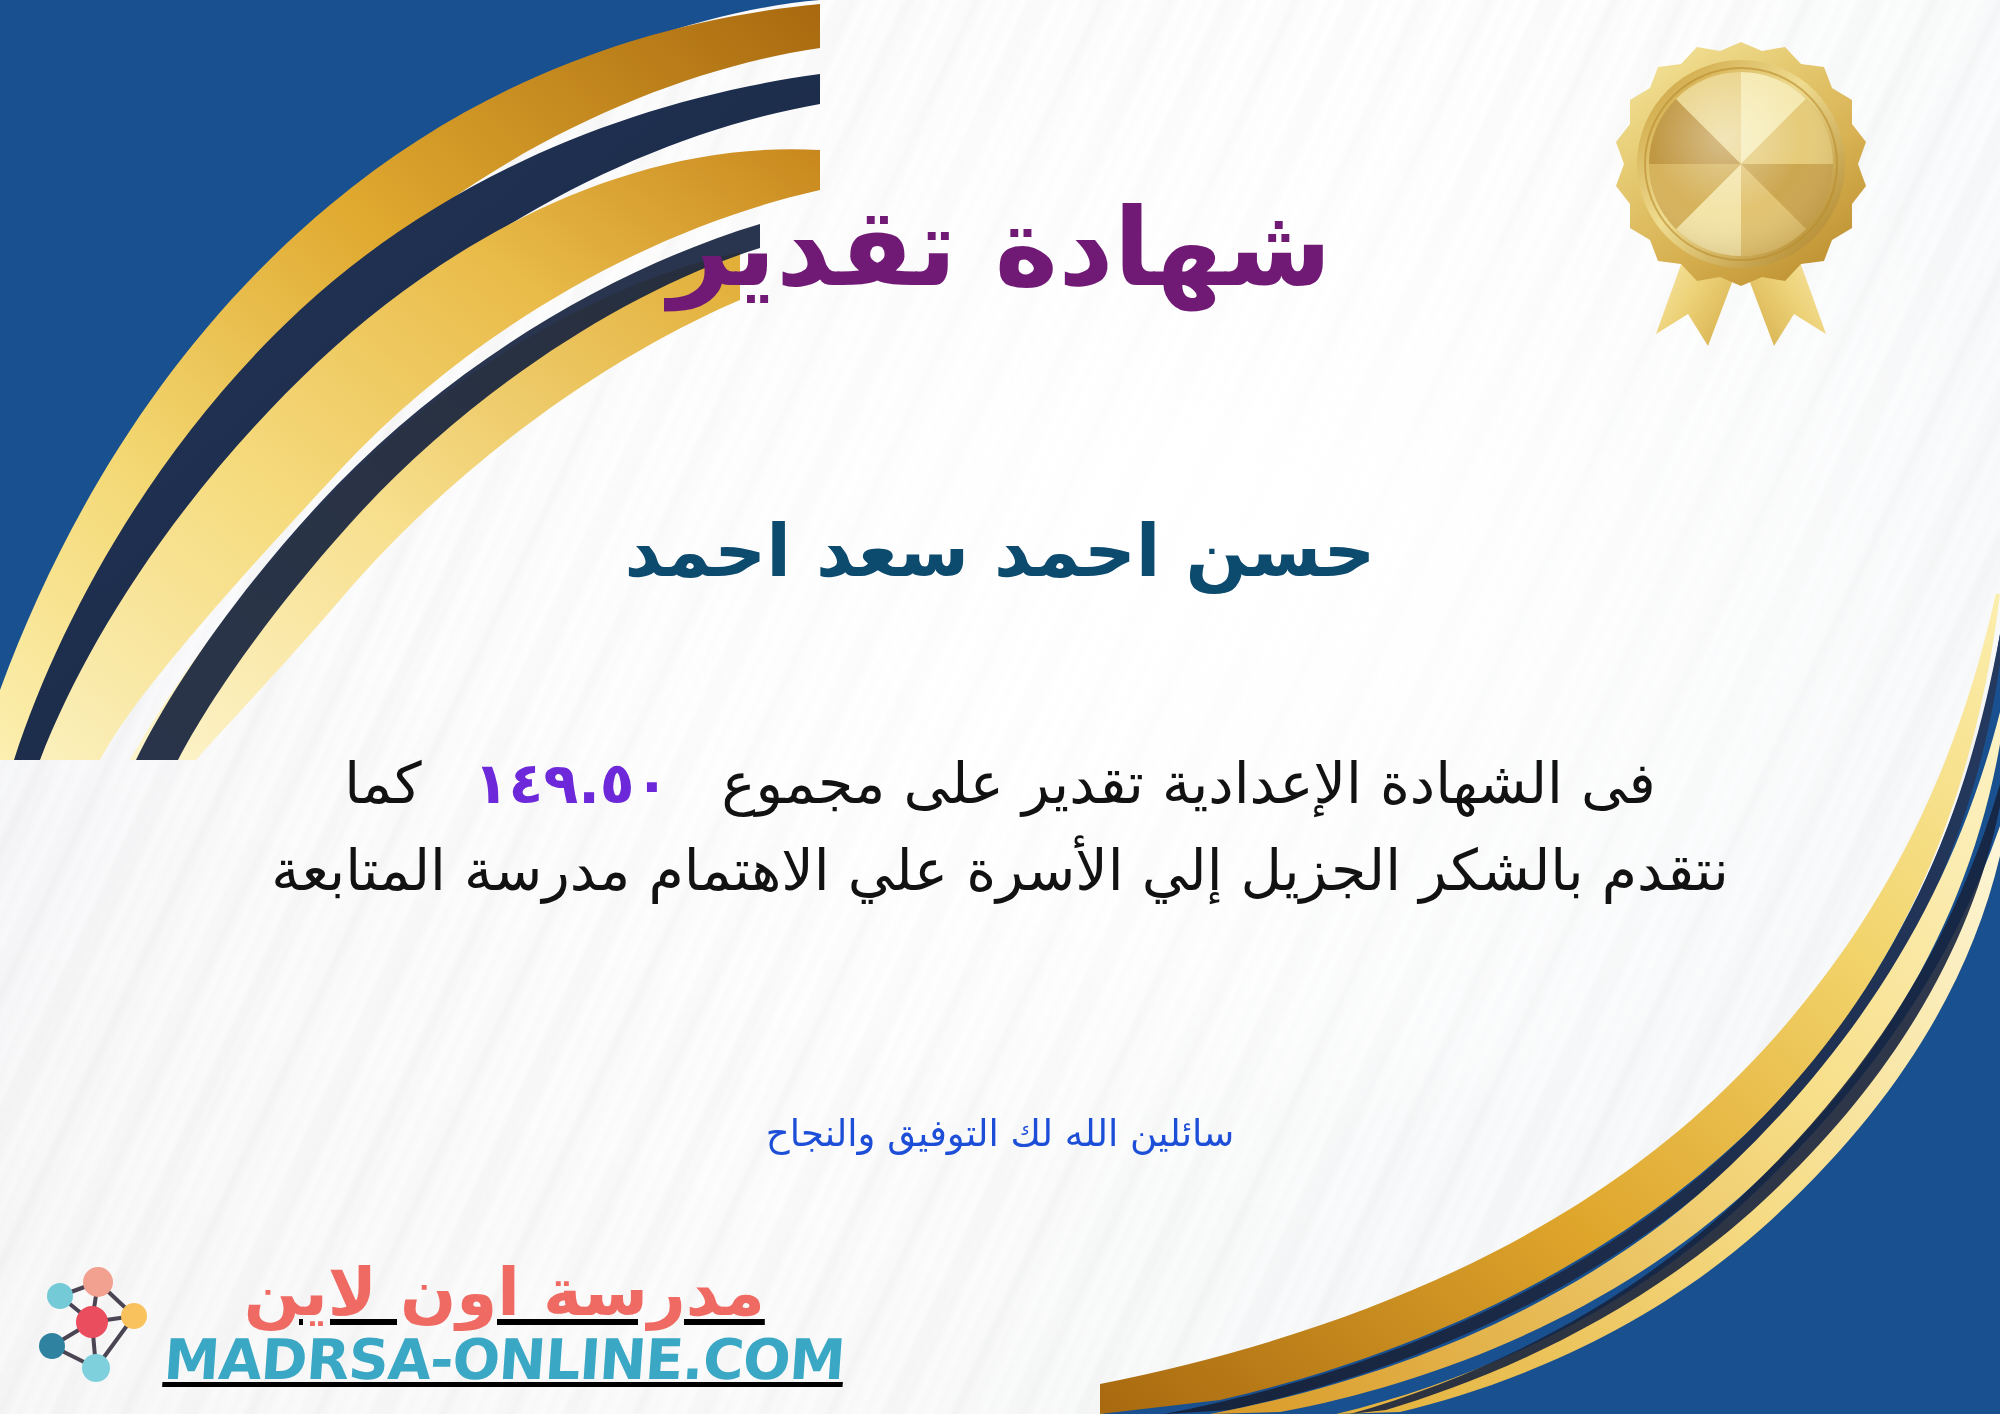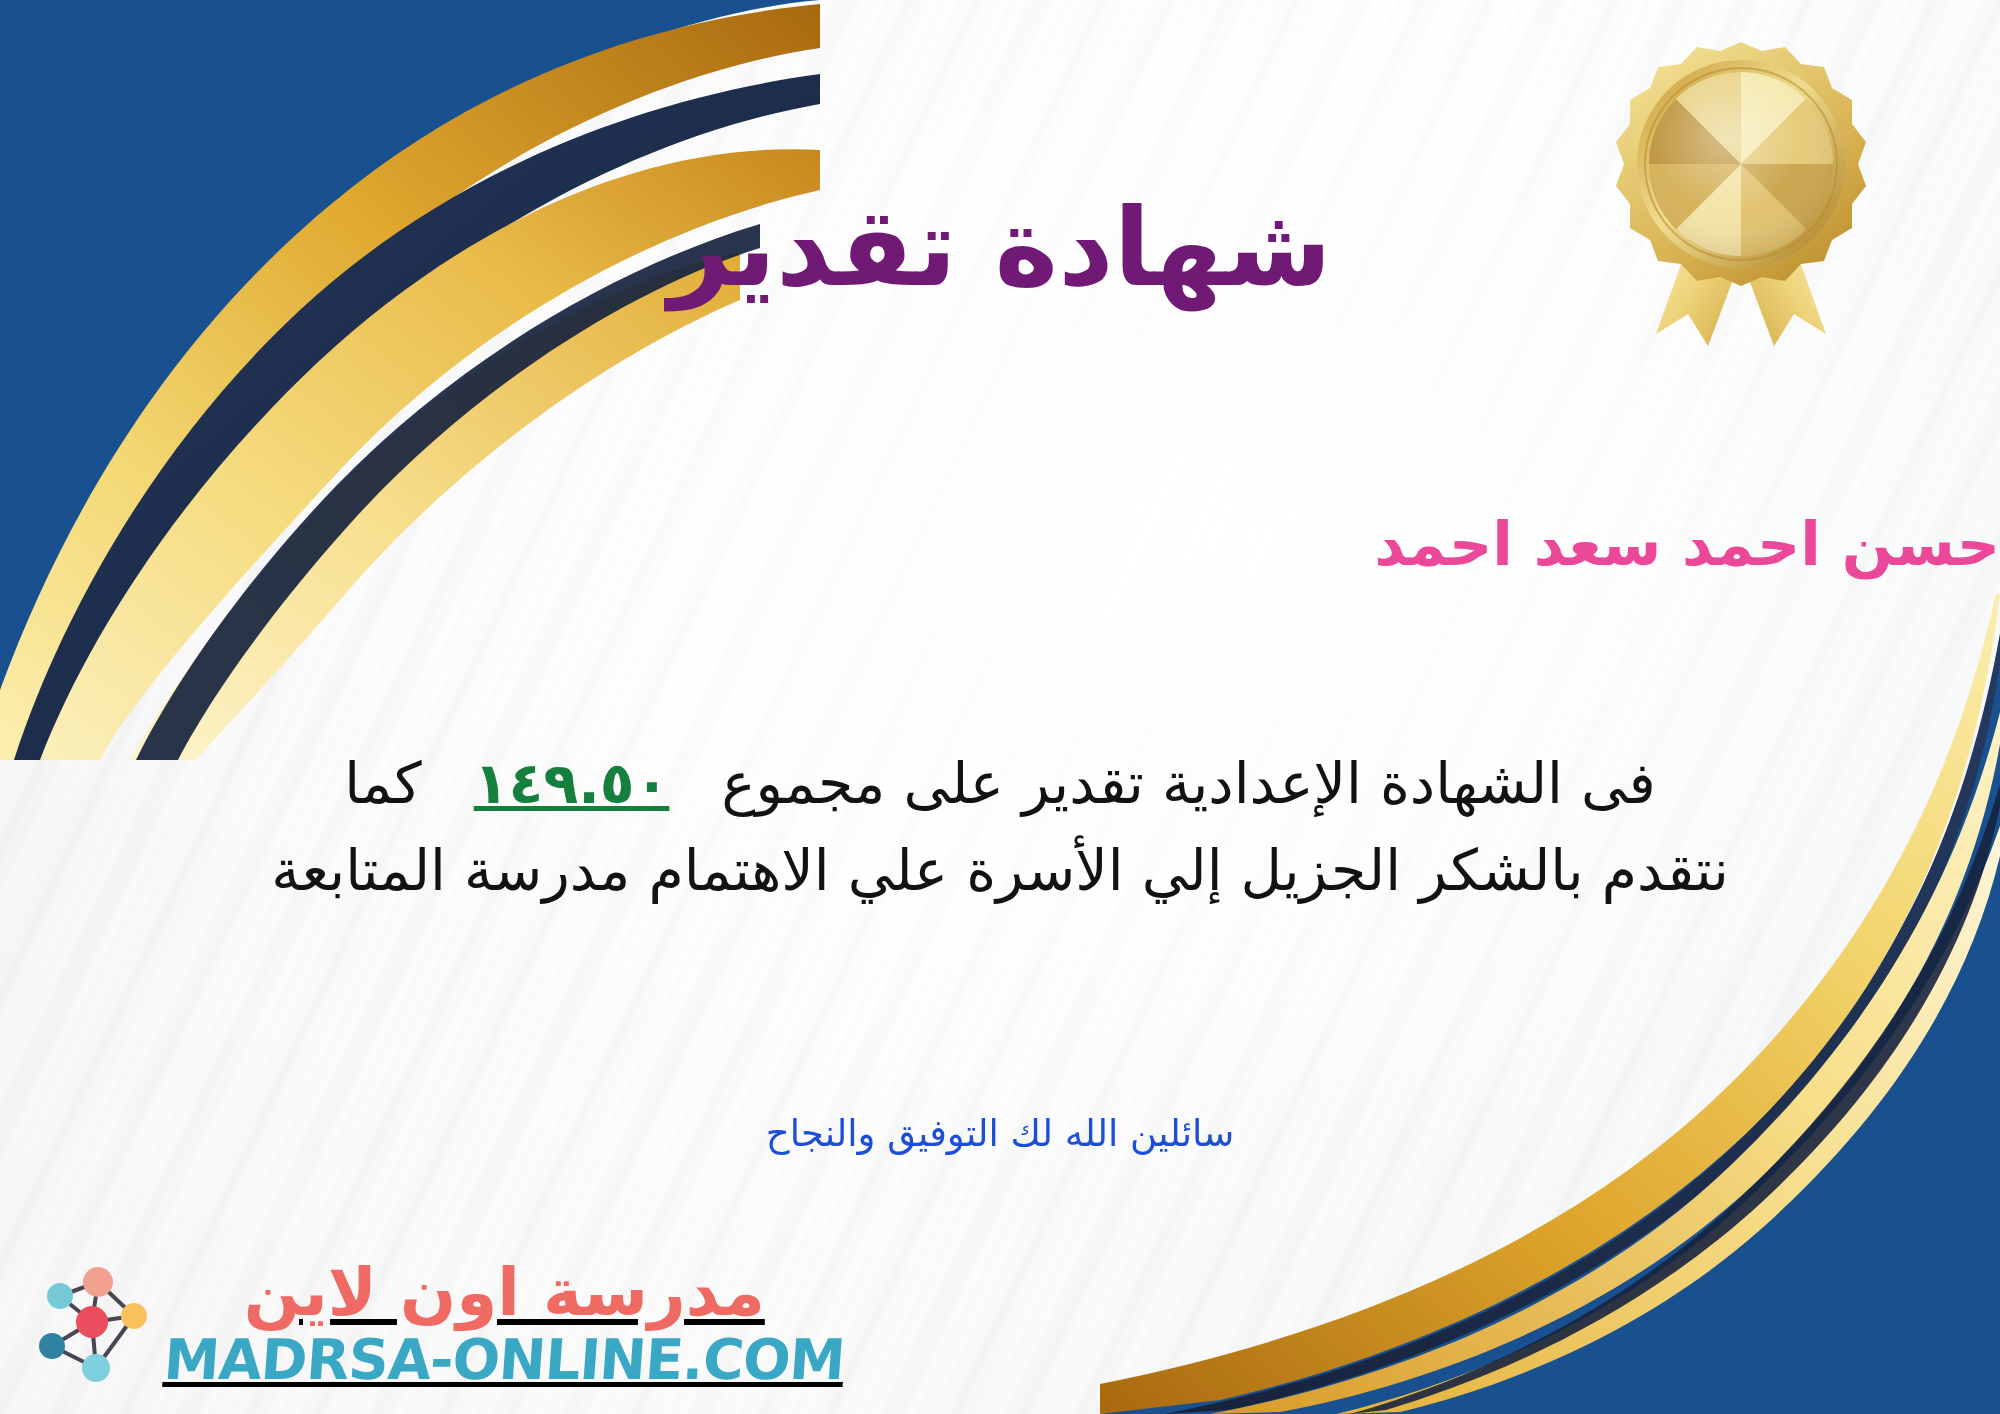--- a/index.html
+++ b/index.html
@@ -51,46 +51,45 @@
     font-weight:700;
     color:#701a75;
     letter-spacing:1px;
     line-height:1.18;
     direction:rtl;
   }
 
   .recipient-name{
     position:absolute;
     left:0;right:0;top:508px;
-    text-align:right;
-    font-size:60px;
+    text-align:center;
+    font-size:72px;
     font-weight:700;
-    color:#ec4899;
+    color:#0c4a6e;
     line-height:1.2;
     direction:rtl;
   }
 
   .body-block{
     position:absolute;
     left:60px;right:60px;
     top:740px;
     direction:rtl;
     text-align:center;
     color:#121212;
     font-size:57px;
     line-height:1.52;
     font-weight:400;
   }
   .body-line{white-space:nowrap;}
   .grade-value{
-    color:#15803d;
+    color:#6d28d9;
     font-weight:700;
     padding:0 34px;
     letter-spacing:2px;
-    text-decoration:underline;
   }
 
   .closing-line{
     position:absolute;
     left:0;right:0;top:1112px;
     text-align:center;
     direction:rtl;
     color:#1d4ed8;
     font-size:37px;
     font-weight:400;

